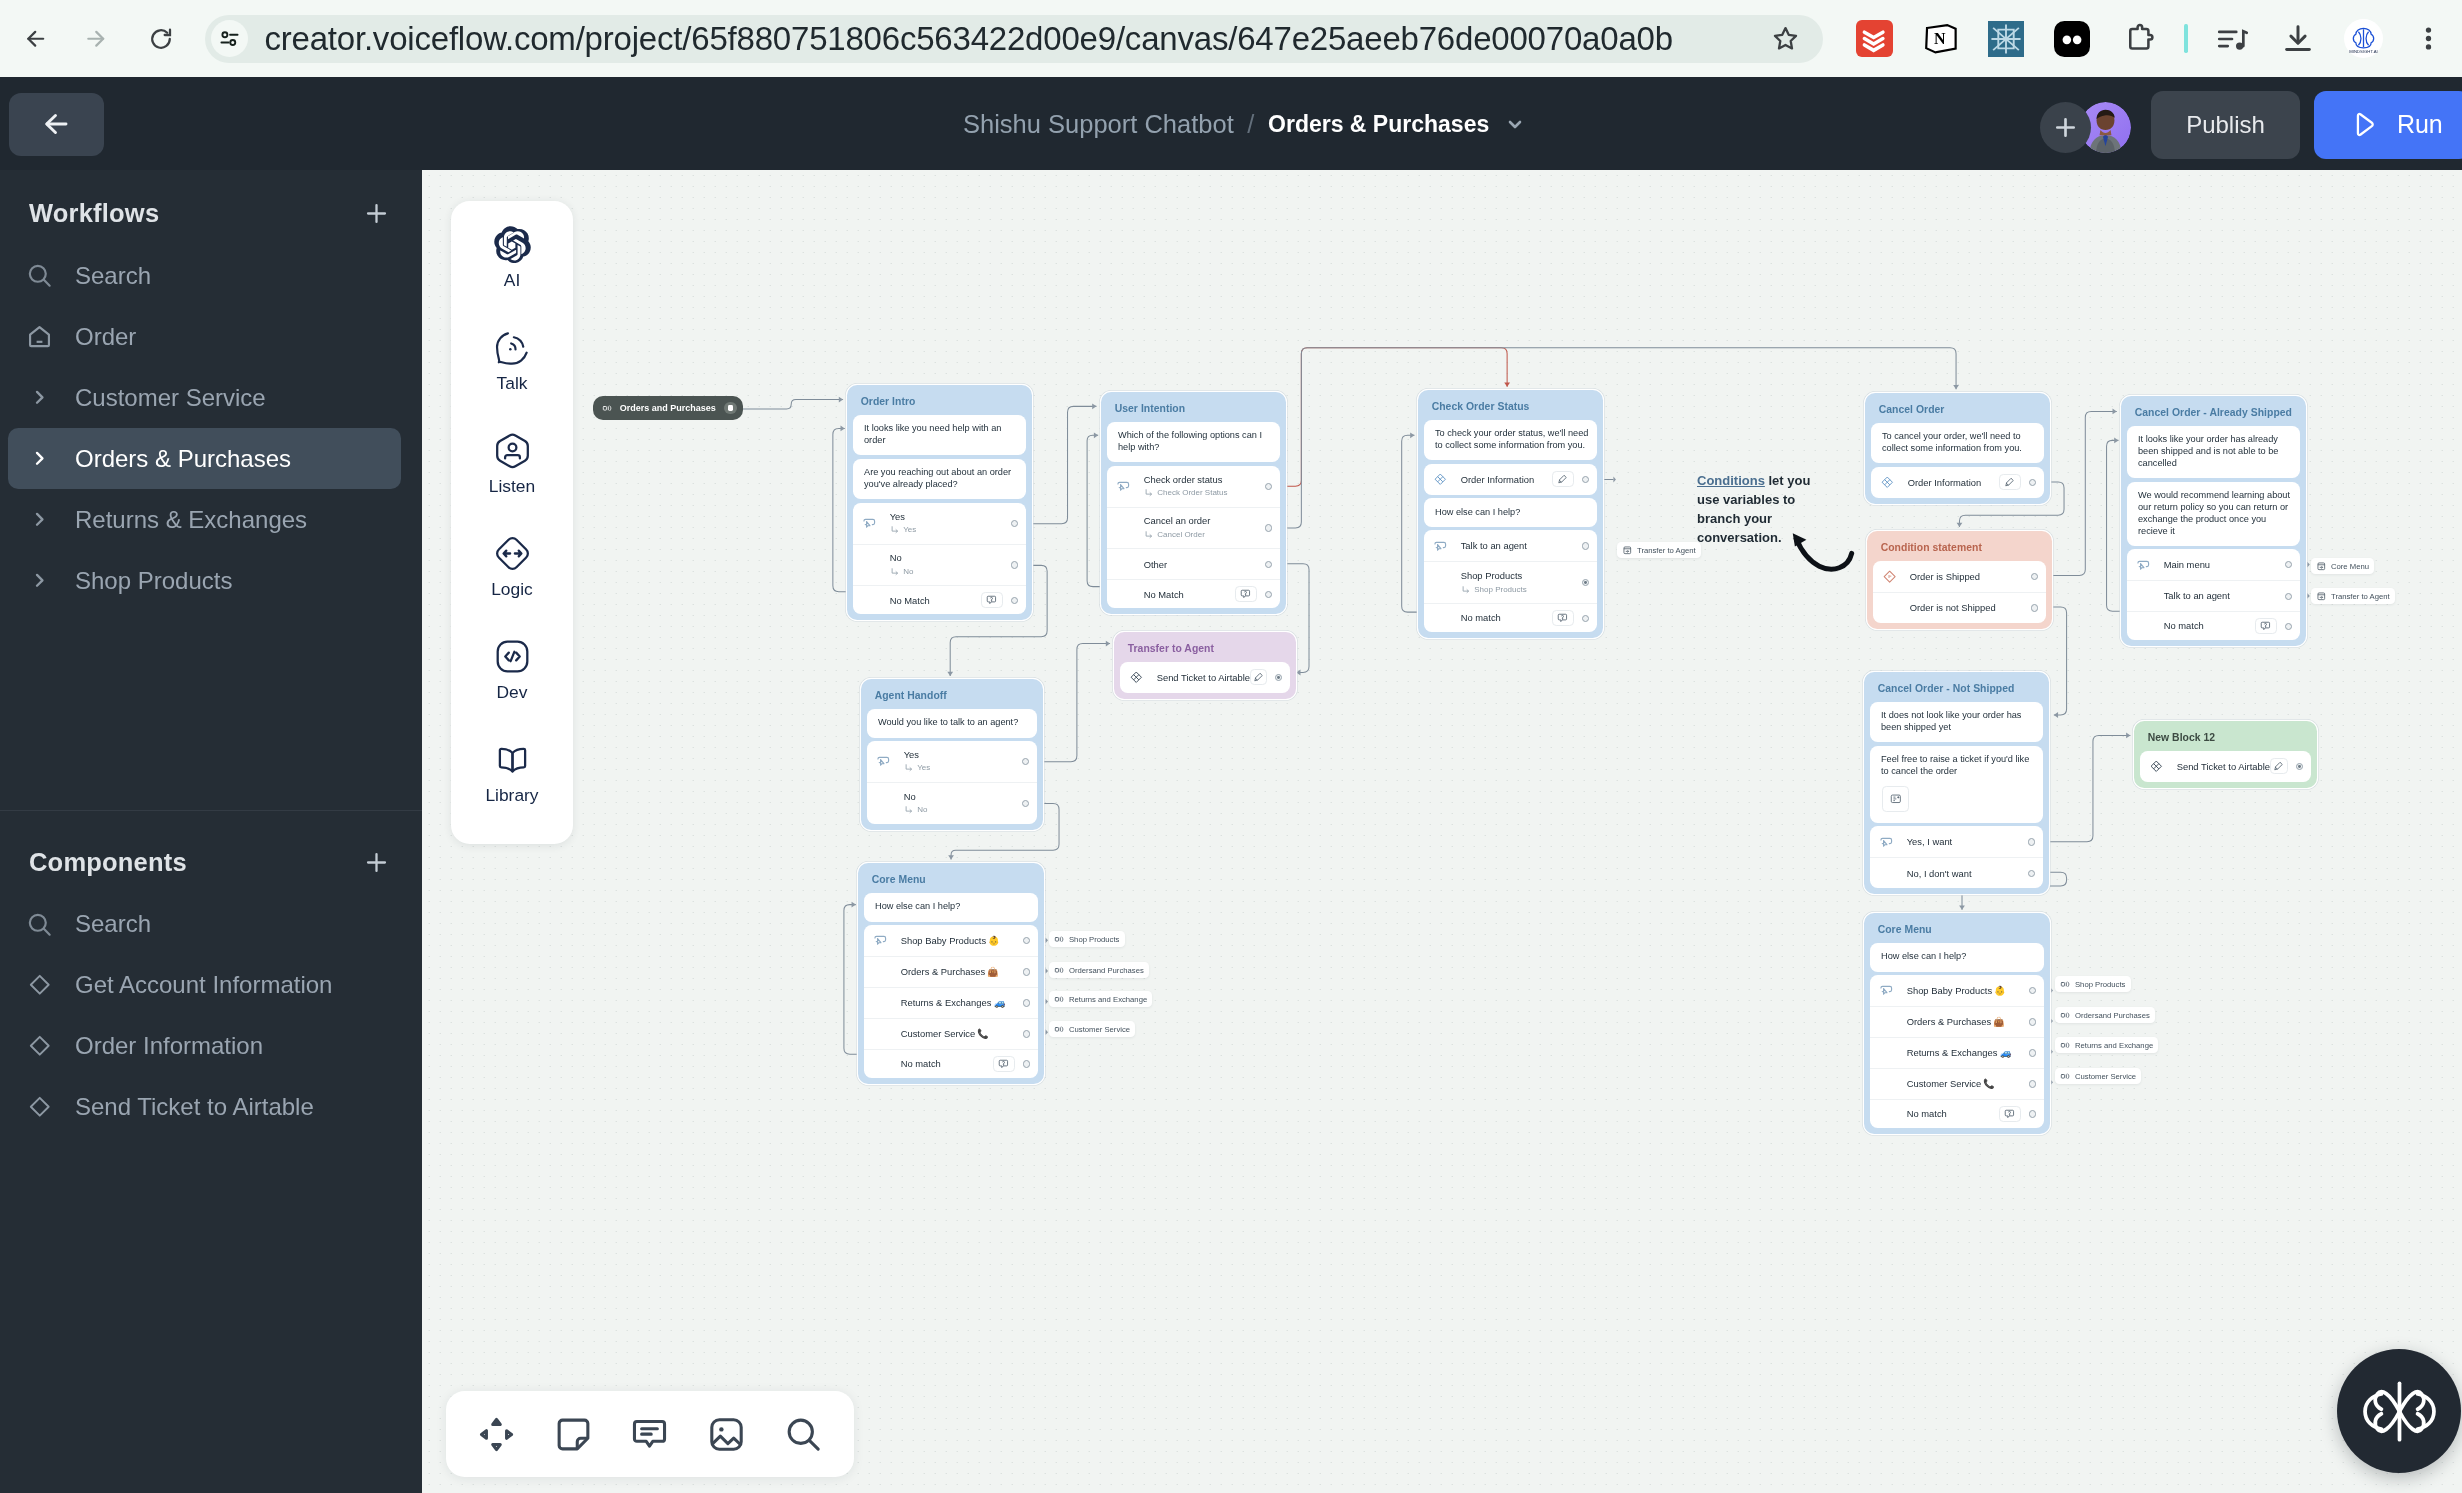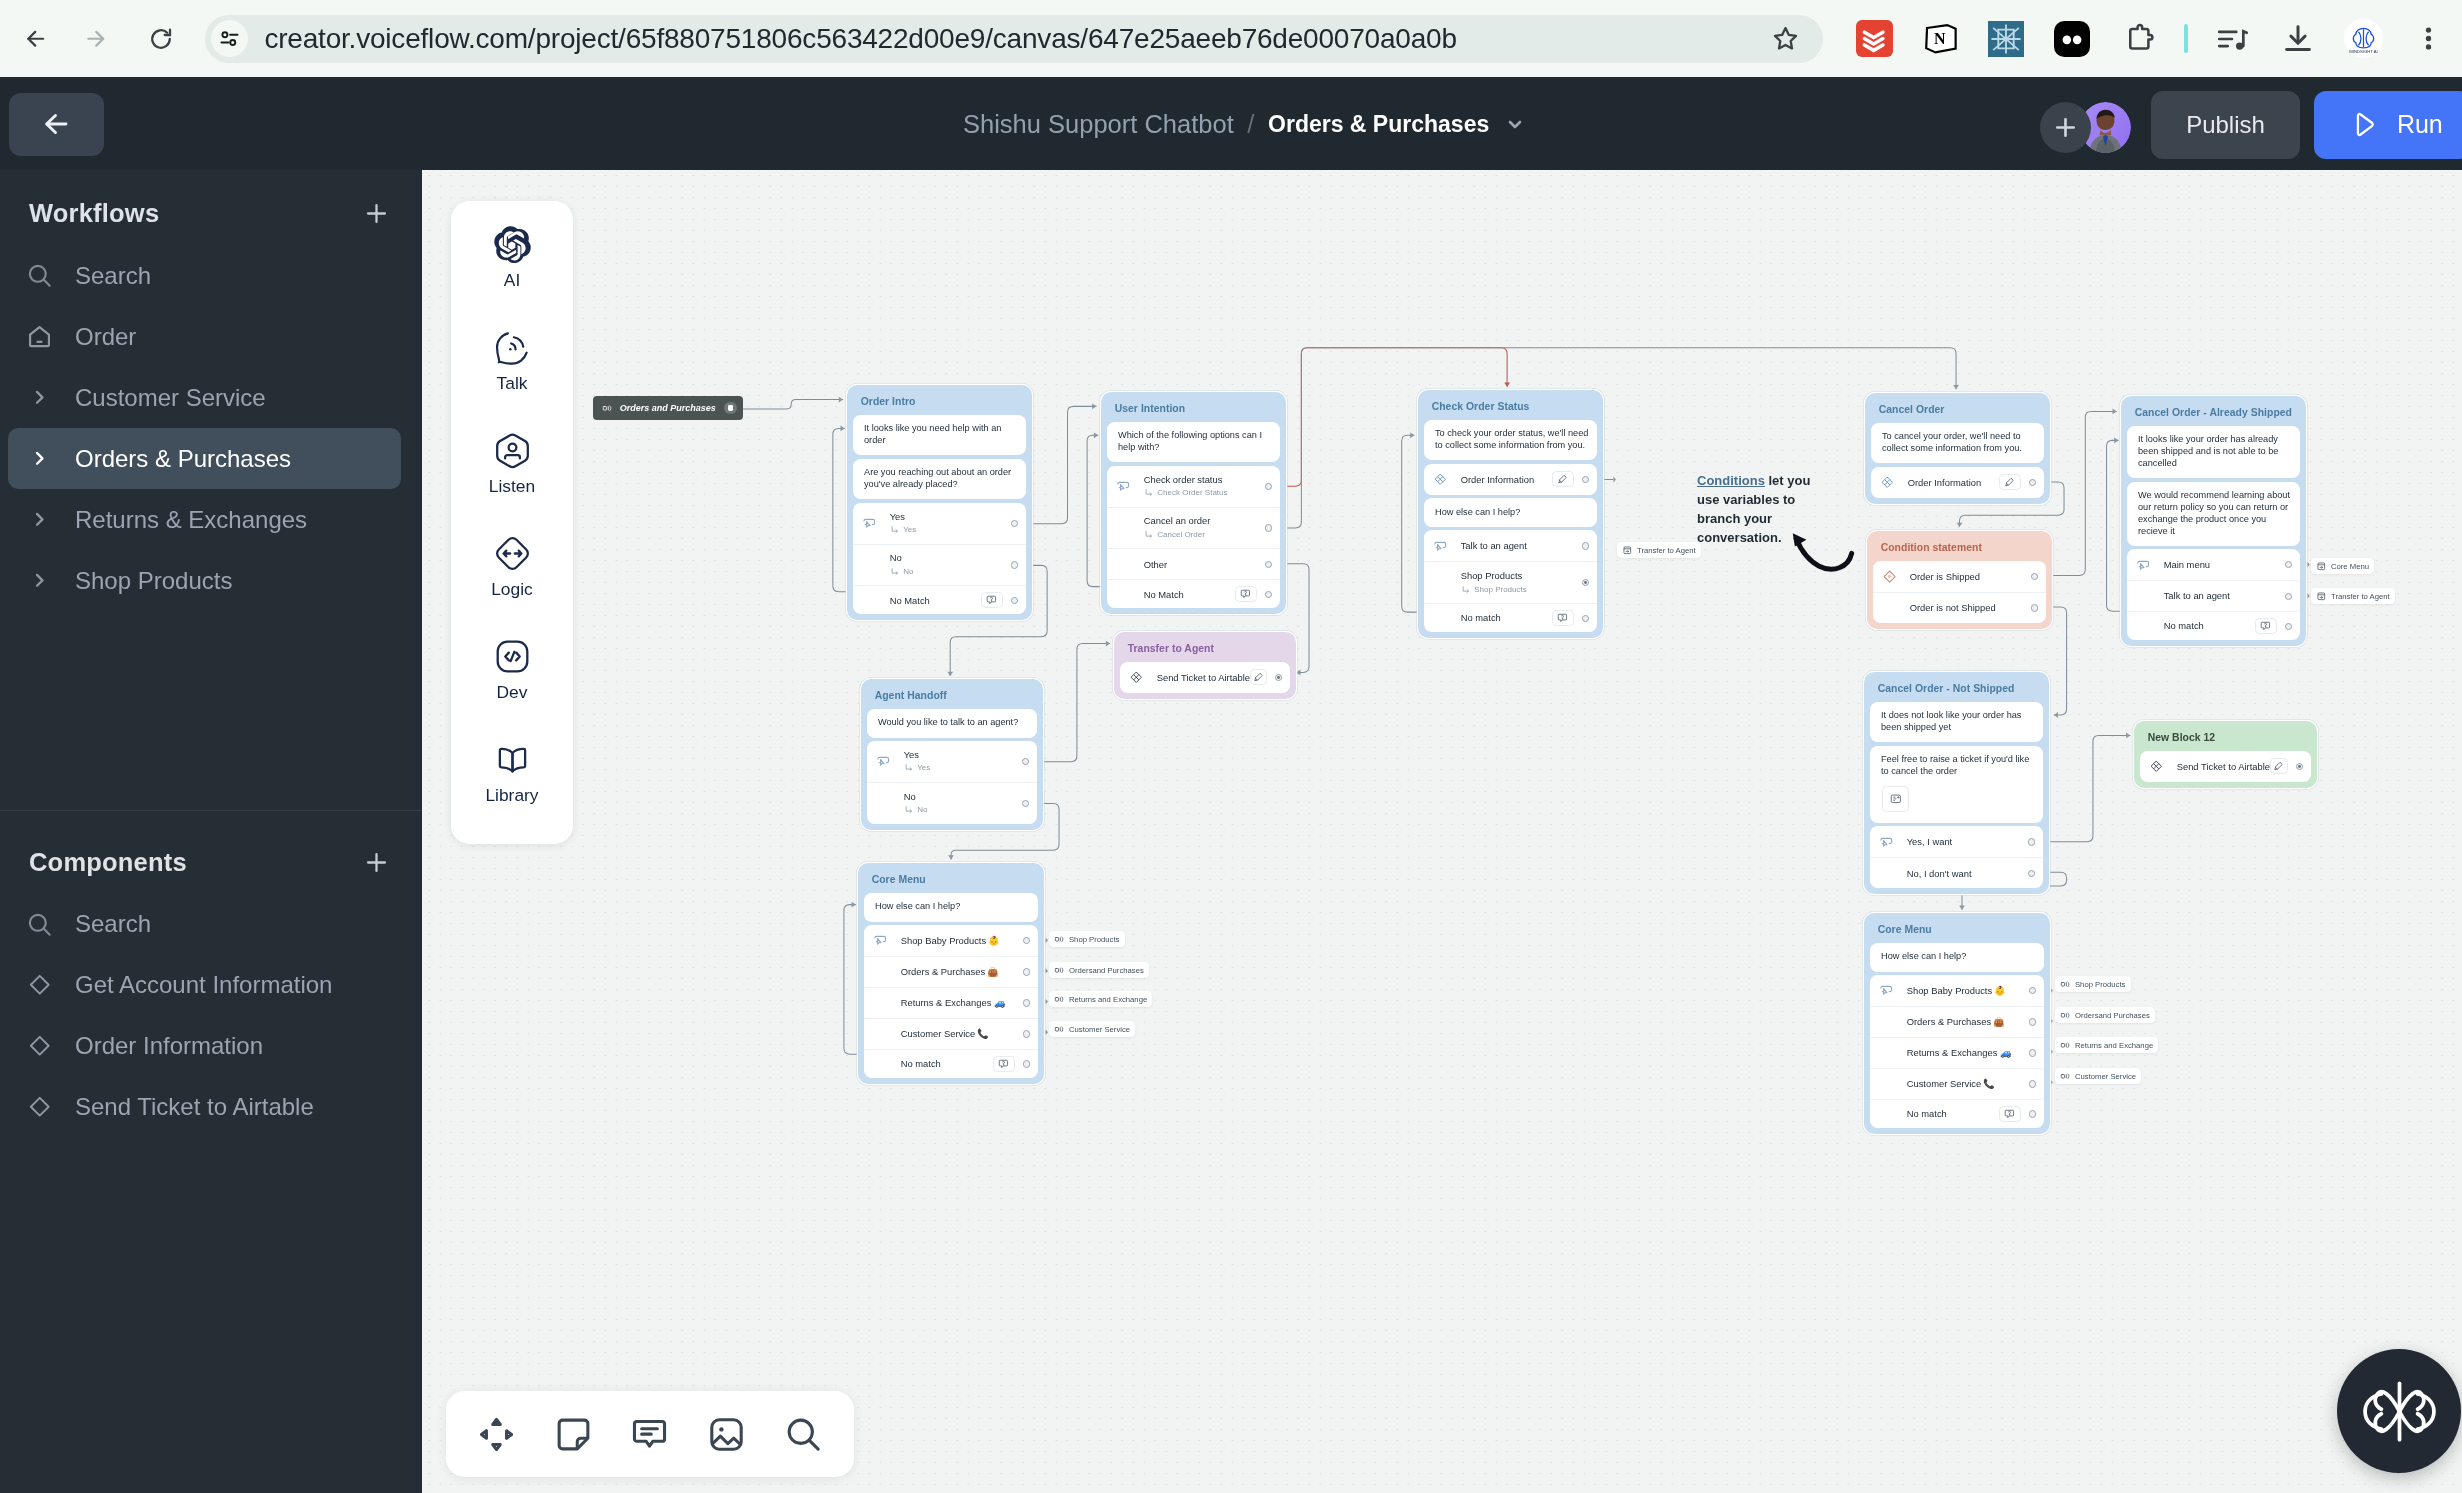--- a/index.html
+++ b/index.html
@@ -9,21 +9,21 @@
 
   
   #browser-bar { position:absolute; left:0; top:0; width:2462px; height:77px;
      background:#f3f8f5; display:flex; align-items:center; }
   #browser-bar .nav-btn { width:48px; height:48px; border-radius:50%;
      display:flex; align-items:center; justify-content:center; }
   #omnibox { height:48px; background:#e2ebe7; border-radius:24px; display:flex;
      align-items:center; flex:1; }
   #omnibox .tune-wrap { width:37px; height:37px; border-radius:50%; background:#f3f8f5;
      display:flex; align-items:center; justify-content:center; margin-left:6px;}
-  #omnibox .url { font-size:28px; color:#20292e; letter-spacing:-0.2px; margin-left:16px; }
+  #omnibox .url { font-size:33px; color:#20292e; letter-spacing:-0.2px; margin-left:16px; }
   #star-btn { width:48px; height:48px; display:flex; align-items:center; justify-content:center; }
   .ext-icon { width:44px; height:44px; display:flex; align-items:center; justify-content:center; }
 
   
   #app-header { position:absolute; left:0; top:77px; width:2462px; height:94px;
       background:#202830; display:flex; align-items:center; }
   #back-button { width:95px; height:63px; border-radius:12px; background:#3a4450;
       margin-left:8.5px; display:flex; align-items:center; justify-content:center; }
   #breadcrumb { position:absolute; left:963px; width:578px;
       font-size:25.5px; display:flex; align-items:center; gap:13.6px;}
@@ -109,23 +109,23 @@
      background:#eef1f3; flex:0 0 7.3px; margin-left:5.1px; }
   .port.dot::after { content:''; display:block; width:2.9px; height:2.9px; border-radius:50%;
      background:#6d7a85; margin:1.2px auto; }
   .mini-btn { width:22px; height:16px; border:0.9px solid #e7ebee; border-radius:4.3px;
      display:flex; align-items:center; justify-content:center; margin-right:3.4px;}
 
   
   .pill { position:absolute; height:16px; border-radius:4.3px; background:#fff;
      display:flex; align-items:center; gap:4.3px; padding:0 5.1px; font-size:7.7px; color:#42505c;
      box-shadow:0 0.9px 2.6px rgba(40,50,60,.08); white-space:nowrap; }
-  .start-pill { position:absolute; height:24px; border-radius:4px; background:#4b5452;
+  .start-pill { position:absolute; height:24px; border-radius:10px; background:#4b5452;
      display:flex; align-items:center; gap:6.8px; padding:0 6px 0 9.4px; color:#fff;
-     font-size:9px; white-space:nowrap; font-weight:bold;font-style:italic;}
+     font-size:9px; white-space:nowrap; font-weight:bold;}
 
   
   #annotation { position:absolute; font-size:13px; color:#1f2a33; line-height:1.45;font-weight:bold; }
   #annotation a { color:#4a6e8f; text-decoration:underline; }
 
   svg.edge { position:absolute; left:0; top:0; width:2041px; height:1323px;
      pointer-events:none; overflow:visible; }
 </style>
 </head>
 <body>

